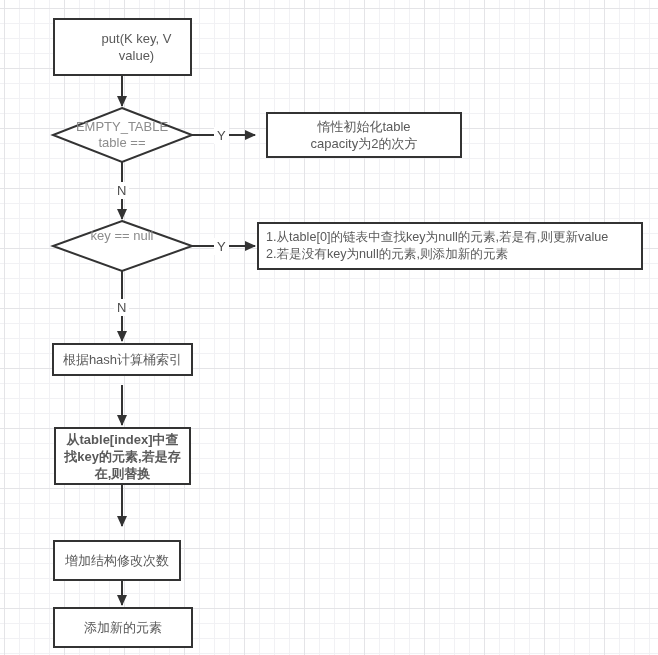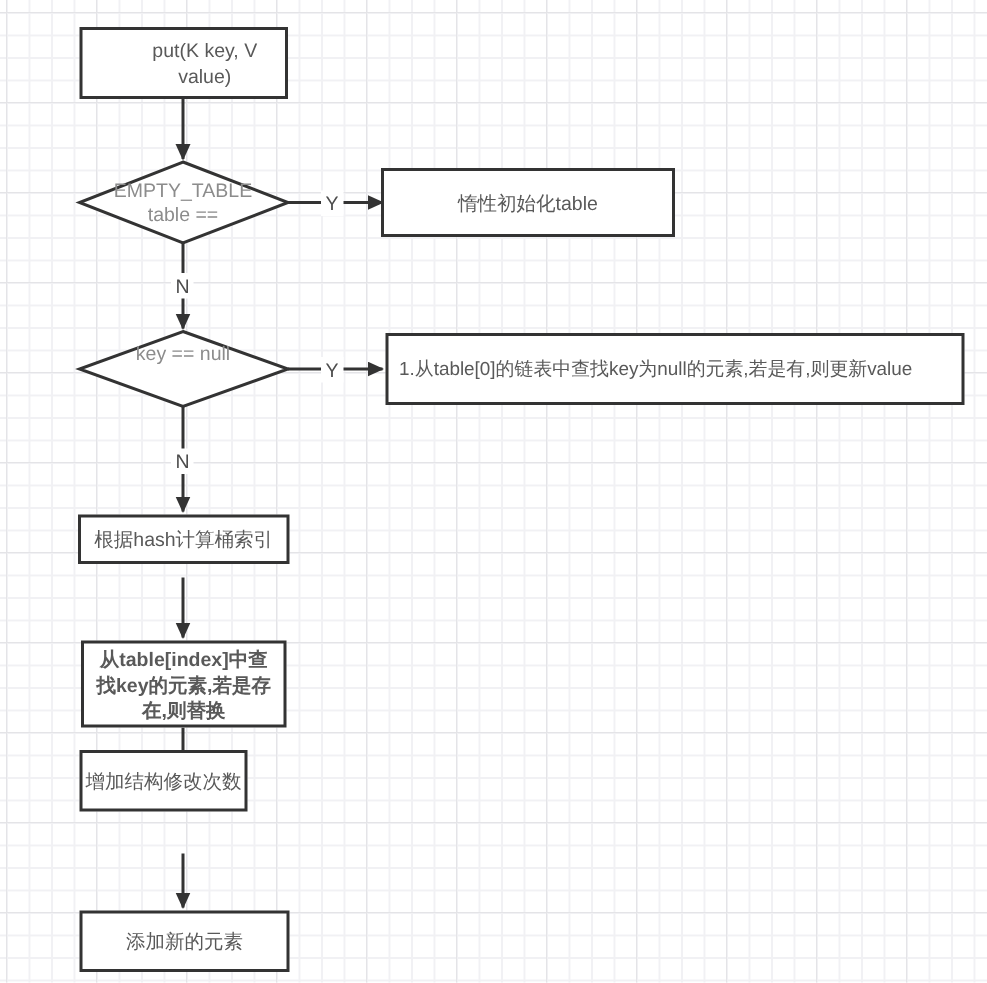--- a/index.html
+++ b/index.html
@@ -82,41 +82,43 @@
     <line x1="192" y1="246" x2="255" y2="246" stroke="#333333" stroke-width="2" marker-end="url(#arrow)"></line>
     <line x1="122" y1="271" x2="122" y2="341" stroke="#333333" stroke-width="2" marker-end="url(#arrow)"></line>
     <line x1="122" y1="385" x2="122" y2="425" stroke="#333333" stroke-width="2" marker-end="url(#arrow)"></line>
     <line x1="122" y1="485" x2="122" y2="526" stroke="#333333" stroke-width="2" marker-end="url(#arrow)"></line>
     <line x1="122" y1="569" x2="122" y2="605" stroke="#333333" stroke-width="2" marker-end="url(#arrow)"></line>
 
     <polygon points="122,108 192,135 122,162 53,135" fill="#ffffff" stroke="#333333" stroke-width="2"></polygon>
     <polygon points="122,221 192,246 122,271 53,246" fill="#ffffff" stroke="#333333" stroke-width="2"></polygon>
   </svg>
 
-  <div class="node" style="left:53px; top:18px; width:139px; height:48px;padding-left:28px;">
+  <div class="node" style="left:53px; top:18px; width:139px; height:58px;padding-left:28px;">
     <div class="line">put(K key, V value)</div>
   </div>
 
-  <div class="node" style="left:254px; top:112px; width:196px; height:46px;">
+  <div class="node" style="left:266px; top:112px; width:196px; height:46px;">
     <div class="line">惰性初始化table</div>
+    <div class="line">capacity为2的次方</div>
   </div>
 
   <div class="node left-align" style="left:257px; top:222px; width:386px; height:48px; font-size:12.6px;">
     <div class="line">1.从table[0]的链表中查找key为null的元素,若是有,则更新value</div>
+    <div class="line">2.若是没有key为null的元素,则添加新的元素</div>
   </div>
 
   <div class="node" style="left:52px; top:343px; width:141px; height:33px;align-items:center;">
     <div class="line">根据hash计算桶索引</div>
   </div>
 
   <div class="node" style="left:54px; top:427px; width:137px; height:58px; padding:2px 6px;">
     <div class="wrap">从table[index]中查找key的元素,若是存在,则替换</div>
   </div>
 
-  <div class="node" style="left:53px; top:500px; width:112px; height:41px;">
+  <div class="node" style="left:53px; top:540px; width:128px; height:41px;">
     <div class="line">增加结构修改次数</div>
   </div>
 
   <div class="node" style="left:53px; top:607px; width:140px; height:41px;">
     <div class="line">添加新的元素</div>
   </div>
 
   <div class="diamond-label" style="left:47px; top:119px; width:150px;">
     <div>EMPTY_TABLE</div>
     <div>table ==</div>

